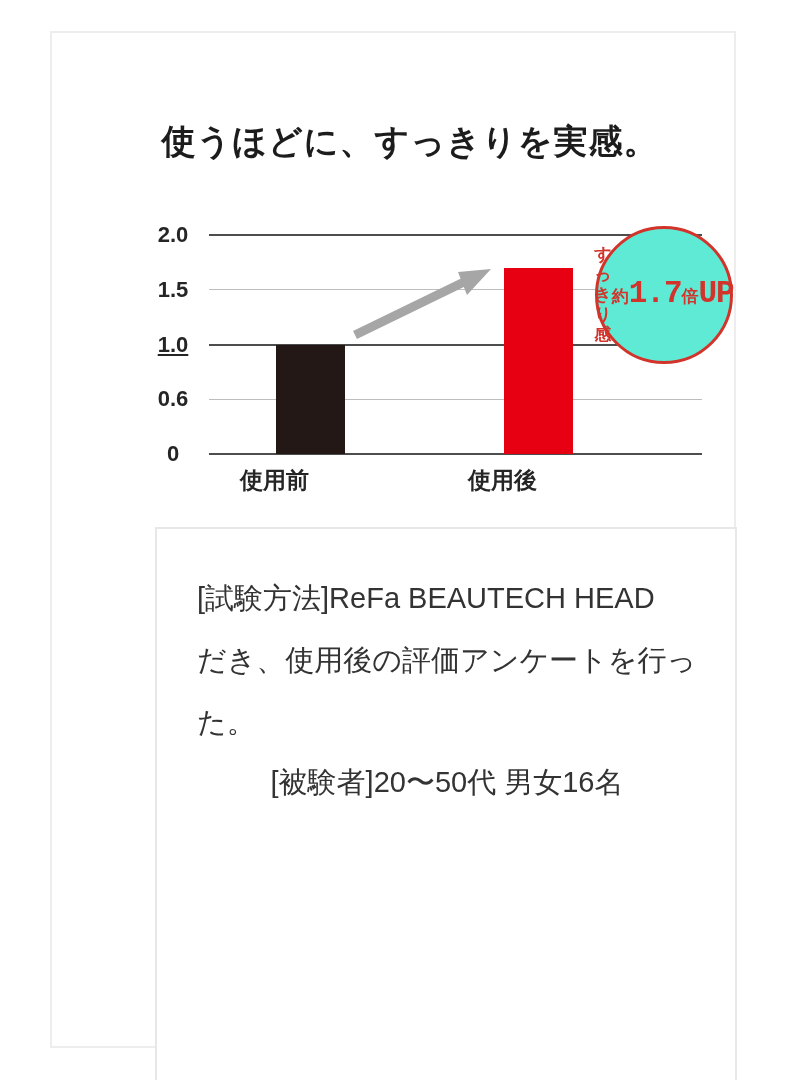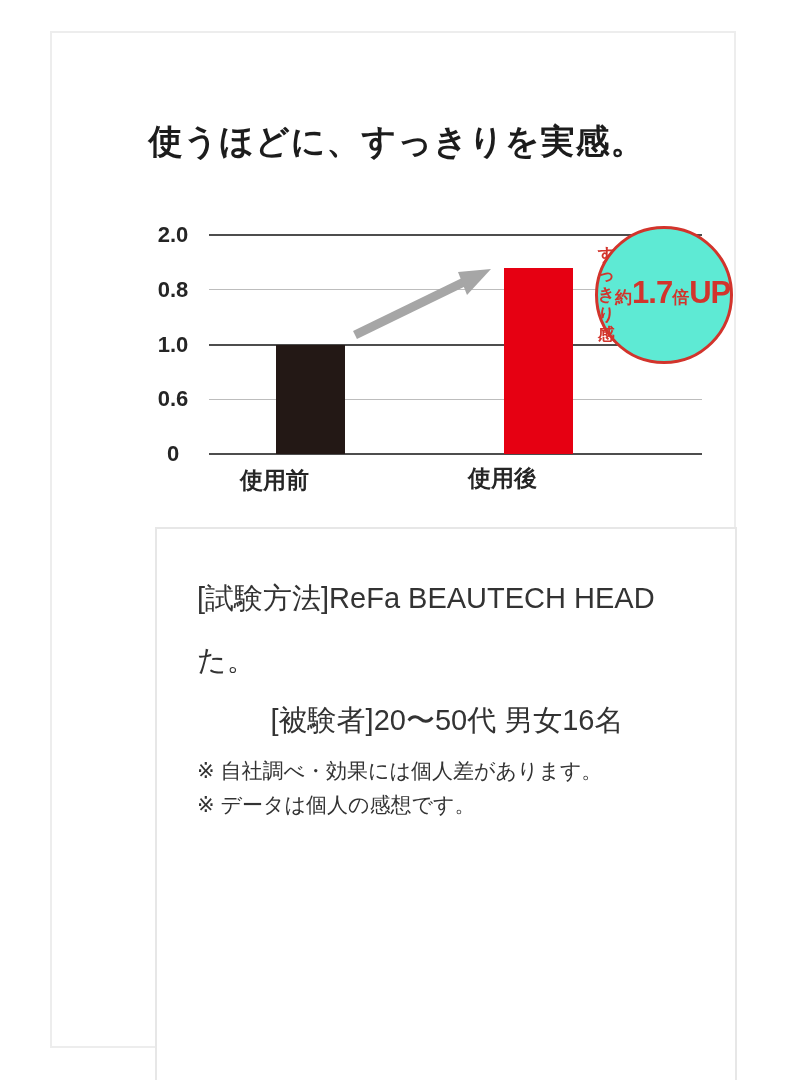--- a/index.html
+++ b/index.html
@@ -6,21 +6,21 @@
   .page{
     position:relative;width:788px;height:1080px;background:#ffffff;
     overflow:hidden;margin:0 auto;
     font-family:"Liberation Sans","DejaVu Sans",sans-serif;
   }
   .card{
     position:absolute;left:50px;top:31px;width:686px;height:1017px;
     background:#ffffff;border:2px solid #ededed;box-sizing:border-box;
   }
   .page-title{
-    position:absolute;left:4px;top:86px;width:100%;
+    position:absolute;left:17px;top:86px;width:100%;
     text-align:center;
     font-family:"Liberation Serif","DejaVu Serif",serif;
     font-weight:700;font-size:34px;color:#1c1c1c;letter-spacing:1px;
     margin:0;
   }
   
   .chart{position:absolute;left:90px;top:190px;width:620px;height:280px;}
   .gridline{position:absolute;z-index:1;}
   .gridline.major{height:2px;background:#4d4d4d;}
   .gridline.minor{height:1px;background:#bdbdbd;}
@@ -36,21 +36,21 @@
   .arrow-svg{position:absolute;left:0;top:0;z-index:3;}
   .badge{
     position:absolute;left:453px;top:3px;width:138px;height:138px;z-index:4;
     border:3px solid #d2342c;border-radius:50%;background:#5eead4;
     box-sizing:border-box;display:flex;flex-direction:row;
     align-items:center;justify-content:center;color:#d2342c;
   }
   .badge-line1{font-size:17px;font-weight:700;line-height:20px;}
   .badge-line2{line-height:34px;white-space:nowrap;}
   .badge-line2 .sm{font-size:17px;font-weight:700;}
-  .badge-line2 .lg{font-size:31px;font-weight:800;letter-spacing:-1px;}
+  .badge-line2 .lg{font-size:31px;font-weight:800;letter-spacing:-1px;font-family:Liberation Mono, monospace;}
   
   .method-box{
     position:absolute;left:103px;top:494px;width:582px;height:633px;
     border:2px solid #e7e7e7;box-sizing:border-box;background:#ffffff;
     padding:38px 38px 20px 40px;color:#333333;
   }
   .m-line{display:block;font-size:29px;line-height:62px;white-space:nowrap;}
   .m-line.short{line-height:58px;text-align:center;}
   .m-note{display:block;font-size:21px;line-height:34px;white-space:nowrap;}
   .m-notes{margin-top:5px;}
@@ -72,35 +72,32 @@
 
       <div class="badge" style="border-color: rgb(210, 52, 44); color: rgb(210, 52, 44);">
         <div class="badge-line1">すっきり感</div>
         <div class="badge-line2"><span class="sm">約</span><span class="lg">1.7</span><span class="sm">倍</span><span class="lg">UP</span></div>
       </div>
     <div class="gridline major" style="top: 230px; left: 67px; width: 493px;"></div>
         <div class="ytick" style="top: 216px;">0</div>
         <div class="gridline minor" style="top: 175.75px; left: 67px; width: 493px;"></div>
         <div class="ytick" style="top: 161.25px;">0.6</div>
         <div class="gridline major" style="top: 120.5px; left: 67px; width: 493px;"></div>
-        <div class="ytick" style="top: 106.5px;">1.0</div>
+        <div class="ytick" style="top: 106.5px; text-decoration: underline;">1.0</div>
         <div class="gridline minor" style="top: 66.25px; left: 67px; width: 493px;"></div>
-        <div class="ytick" style="top: 51.75px;">0.8</div>
+        <div class="ytick" style="top: 51.75px;">1.5</div>
         <div class="gridline major" style="top: 11px; left: 67px; width: 493px;"></div>
         <div class="ytick" style="top: -3px;">2.0</div>
         <div class="bar" style="left: 133.5px; top: 121.5px; width: 69px; height: 109.5px; background: rgb(35, 24, 21);"></div>
         <div class="xcat" style="left: 98px; top: 242px;">使用前</div>
         <div class="bar" style="left: 361.5px; top: 44.85px; width: 69px; height: 186.15px; background: rgb(230, 0, 18);"></div>
-        <div class="xcat" style="left: 326px; top: 242px; font-family: Liberation Mono, monospace;">使用後</div>
+        <div class="xcat" style="left: 326px; top: 242px;">使用後</div>
       </div>
 
     <div class="method-box">
       <span class="m-line">[試験方法]ReFa BEAUTECH HEAD</span>
+      <span class="m-line">だき、使用後の評価アンケートを行っ</span>
       <span class="m-line">た。</span>
       <span class="m-line short">[被験者]20〜50代 男女16名</span>
-      <div class="m-notes">
-        <span class="m-note">※ 自社調べ・効果には個人差があります。</span>
-        <span class="m-note">※ データは個人の感想です。</span>
-      </div>
     </div>
 
   </div>
 </div>
 
 </body></html>

